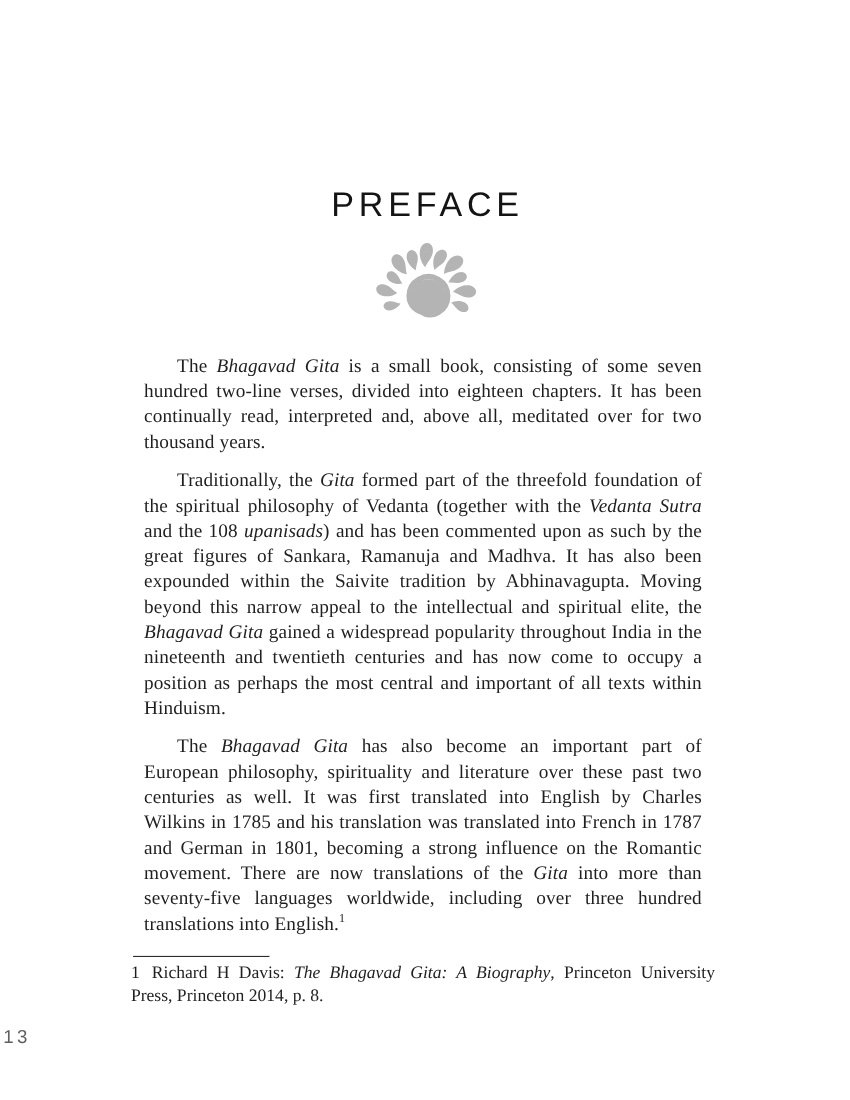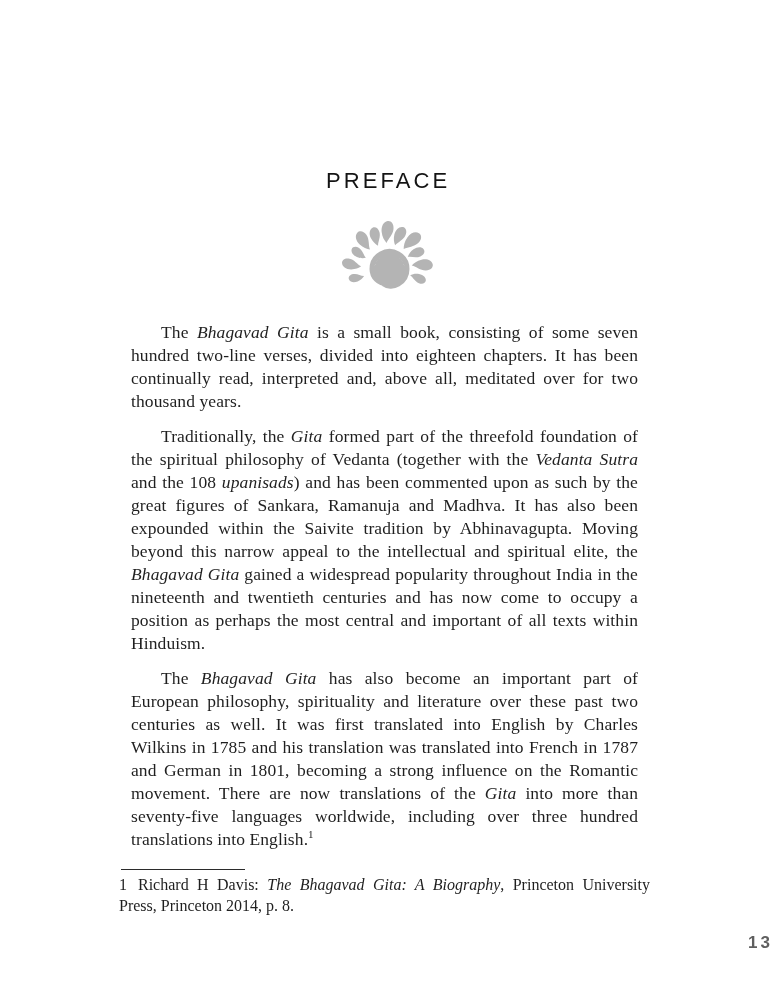--- a/index.html
+++ b/index.html
@@ -19,21 +19,21 @@
     color:var(--body-text);
     overflow:hidden;
   }
   .title{
     position:absolute;
     top:168px;left:0;right:0;
     margin:0;
     text-align:center;
     font-family:"Liberation Sans","DejaVu Sans",sans-serif;
     font-weight:400;
-    font-size:22px;
+    font-size:31px;
     letter-spacing:0.14em;
     padding-left:0.14em;
     color:#141414;
   }
   .ornament{
     position:absolute;
     top:219px;left:0;right:0;
     display:flex;justify-content:center;
   }
   .body-text{
@@ -57,27 +57,26 @@
     left:119px;top:875px;width:531px;
     font-size:16px;
     line-height:20.5px;
     text-align:justify;
   }
   .footnote em{font-style:italic;}
   .fn-marker{margin-right:11px;}
   .page-number{
     position:absolute;
     top:933px;left:0;right:0;
-    text-align:right;
+    text-align:left;
     font-family:"Liberation Sans","DejaVu Sans",sans-serif;
     font-size:17px;
     letter-spacing:0.18em;
     padding-left:0.18em;
     color:var(--page-number);
-    font-weight:bold;
   }
 </style>
 </head>
 <body>
 
 <div class="page">
 
   <h1 class="title">PREFACE</h1>
 
   <div class="ornament">

